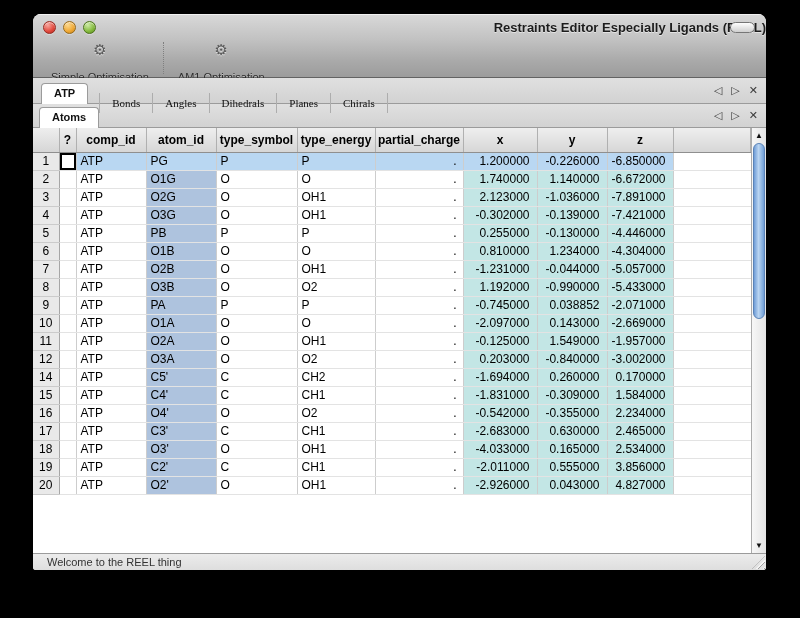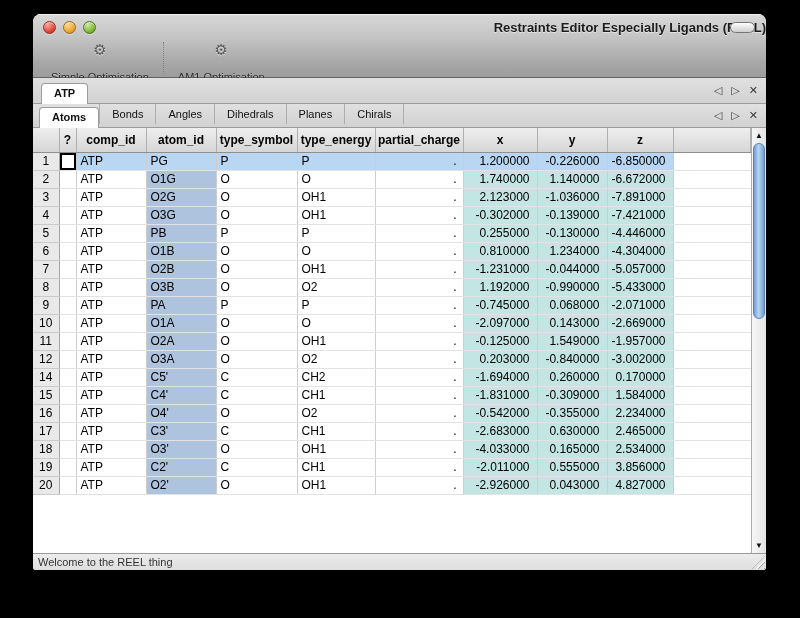--- a/index.html
+++ b/index.html
@@ -39,21 +39,21 @@
   .tool-sep { border-left:1px dotted #7f7f7f; margin:2px 6px 4px 6px; }
 
   
   .tabbar { position:relative; background:linear-gradient(#e0e0e0,#d2d2d2);
     border-bottom:1px solid #9b9b9b; display:flex; align-items:flex-end; }
   .tabbar.doc { height:26px; flex:0 0 26px; padding-left:8px; }
   .tabbar.sec { height:24px; flex:0 0 24px; padding-left:6px;align-items:flex-end; }
   .tab { font-size:11px; padding:3px 12px 4px 12px; color:#111; position:relative; }
   .tab.active { background:#fff; border:1px solid #9b9b9b; border-bottom:none;
     border-radius:4px 4px 0 0; font-weight:bold; margin-bottom:-1px; padding-bottom:5px; z-index:2; }
-  .tab.flat { border-right:1px solid #adadad; margin-bottom:3px; padding-top:4px; }
+  .tab.flat { border-right:1px solid #adadad; margin-bottom:14px; padding-top:4px;font-family:Liberation Serif, serif; }
   .tab.flat.first { border-left:1px solid #adadad; }
   .tab-controls { position:absolute; right:8px; top:0; bottom:0; display:flex;
     align-items:center; gap:9px; }
   .tab-controls span { font-size:11px; color:#3a3a3a; line-height:1; }
   .tab-controls .x { font-size:11px; font-weight:bold; }
 
   
   .table-wrap { flex:1 1 auto; position:relative; background:#fff; overflow:hidden; }
   .grid-area { position:absolute; left:0; top:0; right:15px; bottom:0; overflow:hidden; }
   table { border-collapse:collapse; table-layout:fixed; width:100%; }
@@ -79,21 +79,21 @@
     font-size:8px; color:#111; line-height:13px; }
   .scroll-arrow.up { top:1px; }
   .scroll-arrow.down { bottom:1px; }
   .thumb { position:absolute; left:1px; right:1px; top:15px; height:176px; border-radius:7px;
     border:1px solid #5a83b8;
     background:linear-gradient(90deg,#6f9cd6,#b9d4f1 45%,#84aede 85%,#6f9cd6); }
 
   
   .statusbar { flex:0 0 17px; background:linear-gradient(#ececec,#dedede);
     border-top:1px solid #9b9b9b; position:relative; display:flex; align-items:center; }
-  .status-text { font-size:11px; color:#333; padding-left:5px; }
+  .status-text { font-size:11px; color:#333; padding-left:14px; }
   .grip { position:absolute; right:1px; bottom:1px; width:13px; height:13px;
     background:repeating-linear-gradient(315deg, rgba(0,0,0,.3) 0 1px, rgba(255,255,255,.6) 1px 2px, transparent 2px 4.5px);
     clip-path:polygon(100% 0, 100% 100%, 0 100%); }
 </style>
 </head>
 <body>
 
 <div class="screen">
   <div class="window">
 
@@ -282,21 +282,21 @@
             </tr>
               <tr class="row">
               <td class="c-num">9</td>
               <td class="c-q"></td>
               <td class="c-comp">ATP</td>
               <td class="c-atom">PA</td>
               <td class="c-sym">P</td>
               <td class="c-energy">P</td>
               <td class="c-charge">.</td>
               <td class="c-x">-0.745000</td>
-              <td class="c-y">0.068000</td>
+              <td class="c-y">0.038852</td>
               <td class="c-z">-2.071000</td>
               <td class="c-tail"></td>
             </tr>
               <tr class="row">
               <td class="c-num">10</td>
               <td class="c-q"></td>
               <td class="c-comp">ATP</td>
               <td class="c-atom">O1A</td>
               <td class="c-sym">O</td>
               <td class="c-energy">O</td>

